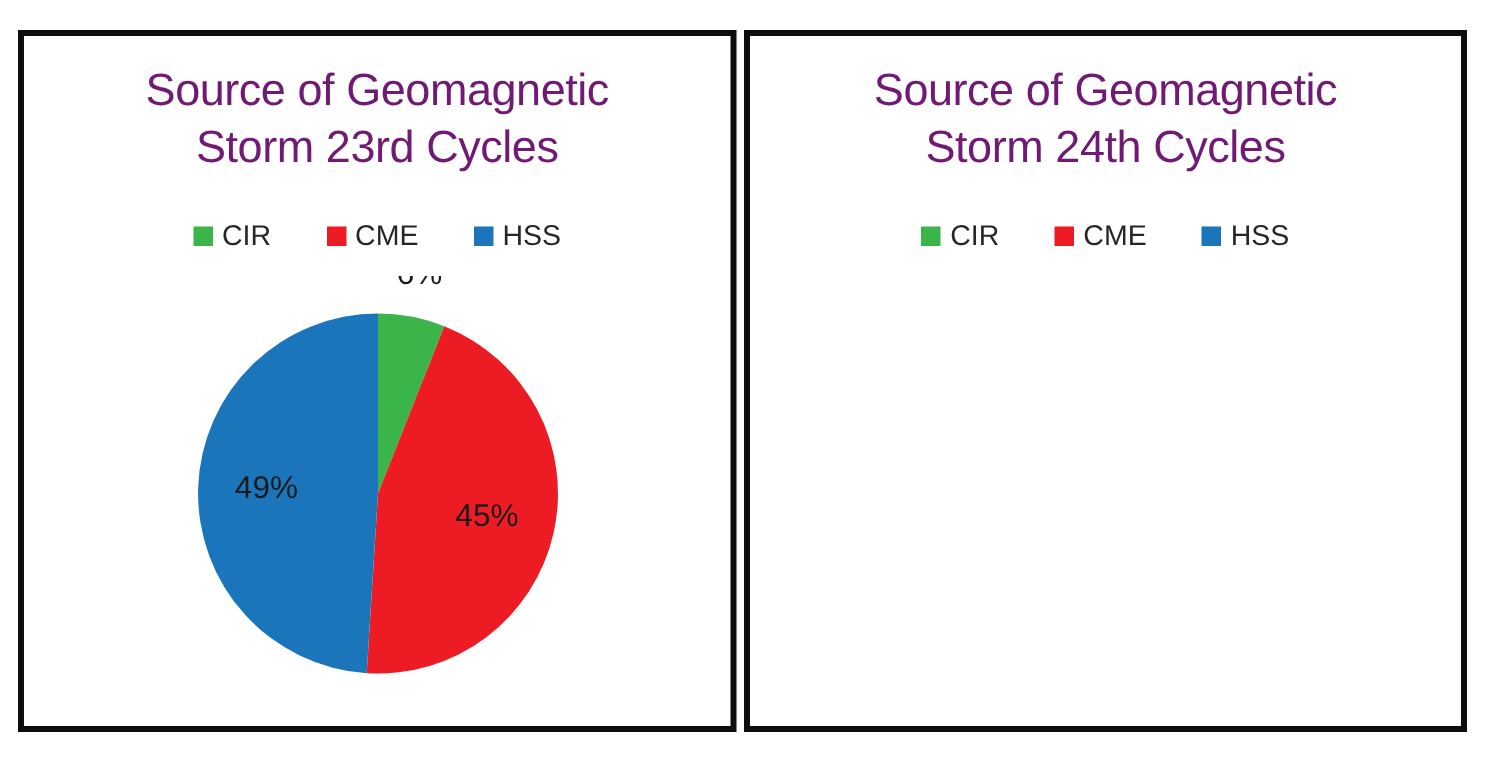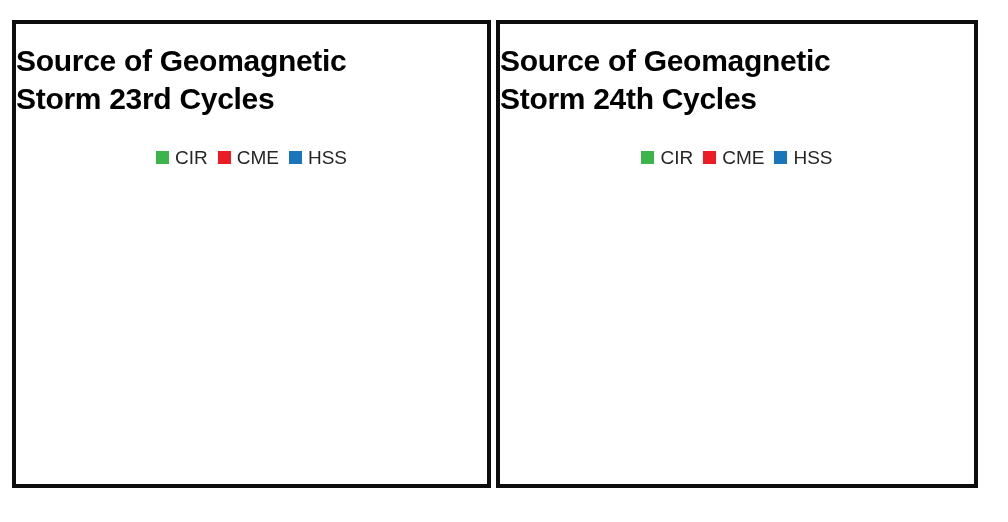--- a/index.html
+++ b/index.html
@@ -34,38 +34,39 @@
     position: relative;
     width: 100%;
     height: 100%;
   }
 
   .chart-title {
     position: absolute;
     left: 0;
     right: 0;
     top: 18px;
+    text-align: center;
     font-family: "Liberation Sans", sans-serif;
-    font-weight: bold;
+    font-weight: normal;
     font-size: 30px;
     line-height: 38px;
     letter-spacing: -0.3px;
-    color: #000000;
+    color: #701a75;
     white-space: pre-line;
   }
 
   .legend {
     position: absolute;
     left: 0;
     right: 0;
     top: 124px;
     display: flex;
     justify-content: center;
     align-items: center;
-    gap: 10px;
+    gap: 37px;
   }
   .legend-entry {
     display: flex;
     align-items: center;
     gap: 6px;
   }
   .legend-swatch {
     width: 13px;
     height: 13px;
     display: block;
@@ -114,20 +115,34 @@
         <div class="legend-entry">
           <span class="legend-swatch" style="background: rgb(237, 28, 36);"></span>
           <span class="legend-label">CME</span>
         </div>
         <div class="legend-entry">
           <span class="legend-swatch" style="background: rgb(27, 117, 187);"></span>
           <span class="legend-label">HSS</span>
         </div>
       </div>
 
+      <div class="pie-wrap">
+        <svg class="pie-svg" width="300" height="290" viewBox="0 0 300 290">
+          <g class="slices">
+              <path d="M 150 145 L 150.00 25.00 A 120 120 0 0 1 194.17 33.43 Z" fill="#3BB44A"></path>
+              <path d="M 150 145 L 194.17 33.43 A 120 120 0 0 1 142.47 264.76 Z" fill="#ED1C24"></path>
+              <path d="M 150 145 L 142.47 264.76 A 120 120 0 0 1 150.00 25.00 Z" fill="#1B75BB"></path>
+            </g>
+          <g class="labels">
+              <text x="177.7" y="-0.4" class="slice-label">6%</text>
+              <text x="222.6" y="161.2" class="slice-label">45%</text>
+              <text x="75.6" y="142.7" class="slice-label">49%</text>
+            </g>
+        </svg>
+      </div>
     </div>
   </div>
 
   <div class="panel" id="panel-right">
     <div class="panel-inner">
       <div class="chart-title">Source of Geomagnetic
 Storm 24th Cycles</div>
 
       <div class="legend">
         <div class="legend-entry">

